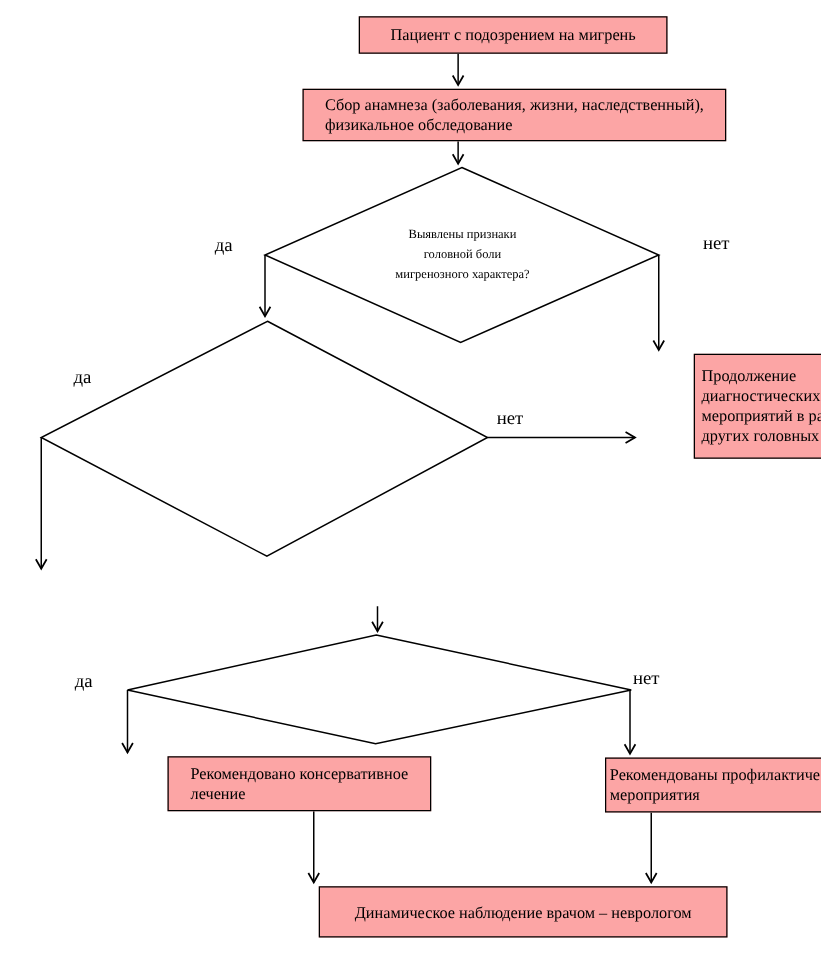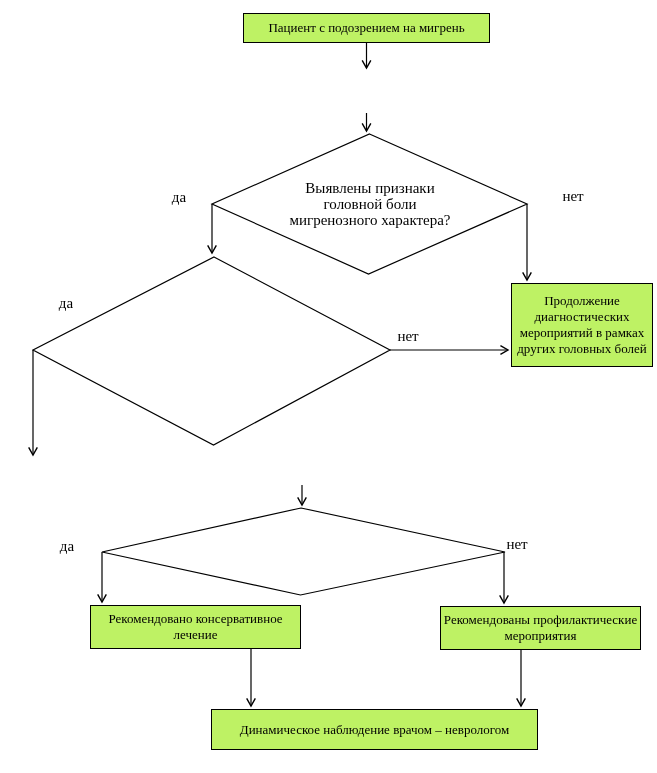--- a/index.html
+++ b/index.html
@@ -19,37 +19,38 @@
   .lines-layer {
     position: absolute;
     left: 0;
     top: 0;
     width: 657px;
     height: 773px;
   }
   .node {
     position: absolute;
     border: 1.5px solid #000000;
-    background: #bef264;
+    background: #fca5a5;
     display: flex;
     align-items: center;
     justify-content: center;
-    text-align: center;
+    text-align: left;
     font-size: 13px;
     line-height: 16px;
     box-sizing: border-box;
+    margin-left: 44px;
   }
   .node-label, .diamond-label {
     white-space: pre-line;
   }
   .diamond-label {
     position: absolute;
     transform: translate(-50%, -50%);
     text-align: center;
-    font-size: 15px;
+    font-size: 10px;
     line-height: 16px;
   }
   .diamond-label.small {
     font-size: 11.5px;
     line-height: 13.5px;
   }
   .branch-label {
     position: absolute;
     transform: translate(-50%, -50%);
     font-size: 15px;
@@ -101,20 +102,24 @@
     <line x1="102" y1="552" x2="102" y2="602" stroke="#000000" stroke-width="1.2" marker-end="url(#arrow)"></line>
     <line x1="504" y1="552" x2="504" y2="603" stroke="#000000" stroke-width="1.2" marker-end="url(#arrow)"></line>
     <line x1="251" y1="649" x2="251" y2="706" stroke="#000000" stroke-width="1.2" marker-end="url(#arrow)"></line>
     <line x1="521" y1="650" x2="521" y2="706" stroke="#000000" stroke-width="1.2" marker-end="url(#arrow)"></line>
   </svg>
 
   <div class="node n-start">
     <span class="node-label">Пациент с подозрением на мигрень</span>
   </div>
 
+  <div class="node n-anamnesis">
+    <span class="node-label">Сбор анамнеза (заболевания, жизни, наследственный),
+физикальное обследование</span>
+  </div>
 
   <div class="node n-continue">
     <span class="node-label">Продолжение
 диагностических
 мероприятий в рамках
 других головных болей</span>
   </div>
 
 
   <div class="node n-conservative">

